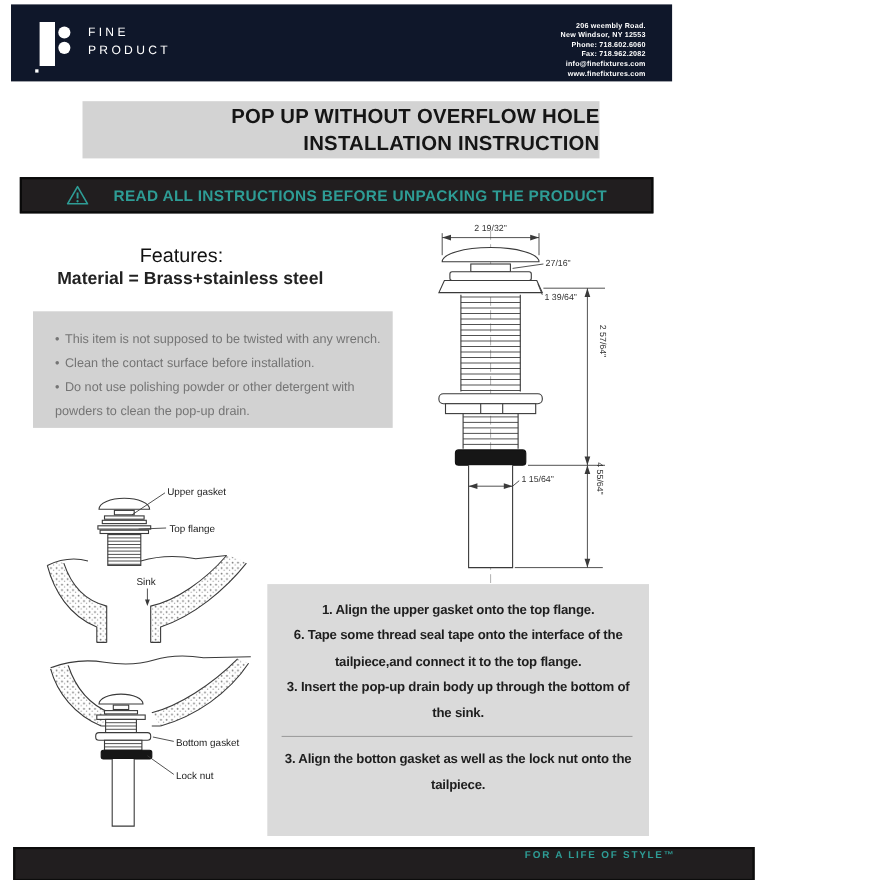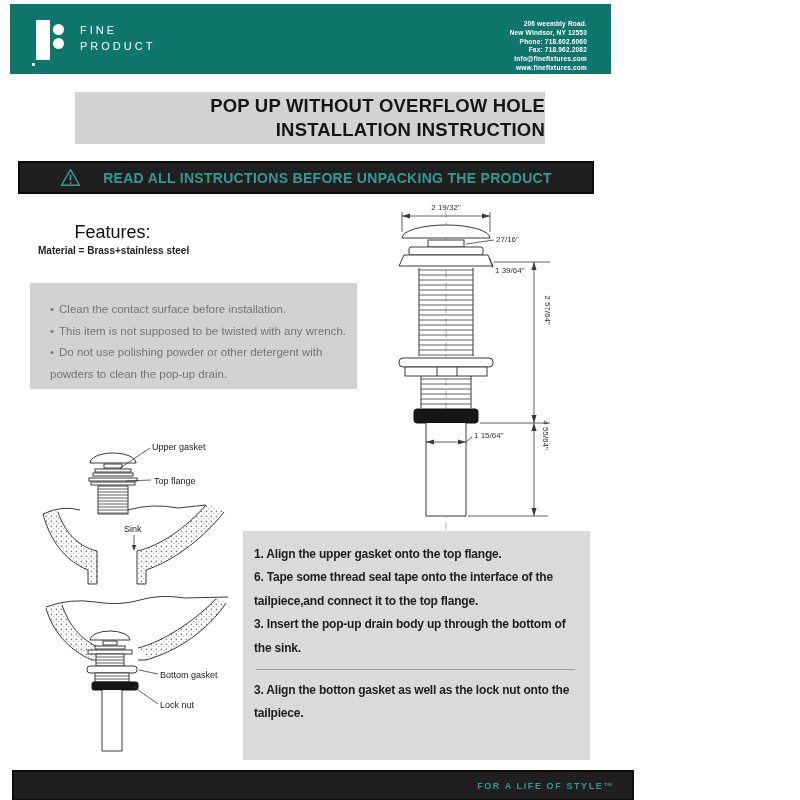--- a/index.html
+++ b/index.html
@@ -1,20 +1,20 @@
 <!DOCTYPE html>
 <html><head>
 <meta charset="utf-8">
 <style>
   html,body{margin:0;padding:0;background:#fff;}
   .canvas{position:relative;width:800px;height:800px;background:#ffffff;overflow:hidden;
           font-family:"Liberation Sans",sans-serif;color:#1b1b1b;}
 
   
-  .topbar{position:absolute;left:10px;top:4px;width:601px;height:70px;background:#0f766e;
+  .topbar{position:absolute;left:10px;top:4px;width:601px;height:70px;background:#0f172a;
           display:flex;align-items:flex-start;padding:14px 24px 0 26px;box-sizing:border-box;}
   .logo{display:flex;}
   .logo-mark{position:relative;width:32px;height:50px;margin-top:2px;}
   .lm-bar{position:absolute;left:0;top:0;width:14px;height:40px;background:#fff;}
   .lm-dot1{position:absolute;left:17px;top:4px;width:11px;height:11px;border-radius:50%;background:#fff;}
   .lm-dot2{position:absolute;left:17px;top:18px;width:11px;height:11px;border-radius:50%;background:#fff;}
   .lm-dot3{position:absolute;left:-4px;top:43px;width:3px;height:3px;background:#fff;}
   .logo-text{margin-left:12px;margin-top:5px;color:#fff;font-size:11px;letter-spacing:3px;
              line-height:1.45;font-weight:400;}
   .address{margin-left:auto;margin-top:2px;text-align:right;color:#fff;font-size:6.5px;
@@ -27,46 +27,46 @@
 
   
   .warning-bar{position:absolute;left:18px;top:161px;width:572px;height:29px;background:#211e1f;
                border:2px solid #0a0a0a;box-sizing:content-box;display:flex;align-items:center;
                justify-content:center;gap:22px;}
   .warning-bar span{color:#2e9c95;font-weight:700;font-size:14px;letter-spacing:.3px;}
 
   
   .features{position:absolute;left:36px;top:222px;text-align:center;}
   .features h2{margin:0;font-size:18px;font-weight:400;color:#111;}
-  .features p{margin:2px 0 0 2px;font-size:10px;font-weight:700;color:#222;}
+  .features p{margin:2px 0 0 16px;font-size:16px;font-weight:700;color:#222;}
 
   
   .notes-box{position:absolute;left:30px;top:283px;width:327px;height:106px;background:#d2d2d2;
              box-sizing:border-box;padding:16px 10px 8px 20px;}
   .notes-box p{margin:0;font-size:11.5px;color:#747474;line-height:1.88;}
   .blt{margin-right:5px;}
 
   
   .tech{position:absolute;left:385px;top:200px;width:195px;height:350px;}
   .diag1{position:absolute;left:35px;top:420px;width:215px;height:180px;}
   .diag2{position:absolute;left:35px;top:593px;width:215px;height:177px;}
   .dwg-label{font-family:"Liberation Sans",sans-serif;font-size:8px;fill:#333;}
   .pt-label{font-family:"Liberation Sans",sans-serif;font-size:9px;fill:#222;}
 
   
   .instructions{position:absolute;left:243px;top:531px;width:347px;height:229px;background:#dadada;
-                box-sizing:border-box;padding:12px 11px 8px 11px;}
+                box-sizing:border-box;padding:12px 11px 8px 11px;text-align:center;}
   .instructions p{margin:0;font-size:12px;font-weight:700;color:#1e1e1e;line-height:1.95;
                   letter-spacing:-0.2px;}
   .divider{border-top:1px solid #9e9e9e;margin:9px 4px 9px 2px;}
 
   
   .footerbar{position:absolute;left:12px;top:770px;width:600px;height:27px;background:#211e1f;
-             border:2px solid #0c0c0c;box-sizing:content-box;display:flex;align-items:center;
-             justify-content:flex-end;padding-right:18px;}
+             border:2px solid #0c0c0c;box-sizing:content-box;display:flex;align-items:flex-start;
+             justify-content:flex-end;padding-right:70px;}
   .footerbar span{color:#2e9c95;font-size:9px;font-weight:700;letter-spacing:1.6px;}
 </style>
 </head>
 <body>
 
 <div class="canvas">
 
   <header class="topbar">
     <div class="logo">
       <div class="logo-mark">
@@ -103,22 +103,22 @@
     </svg>
     <span>READ ALL INSTRUCTIONS BEFORE UNPACKING THE PRODUCT</span>
   </div>
 
   <div class="features">
     <h2>Features:</h2>
     <p>Material = Brass+stainless steel</p>
   </div>
 
   <div class="notes-box">
+    <p><span class="blt">•</span><span>This item is not supposed to be twisted with any wrench.</span></p>
     <p><span class="blt">•</span><span>Clean the contact surface before installation.</span></p>
-    <p><span class="blt">•</span><span>This item is not supposed to be twisted with any wrench.</span></p>
     <p><span class="blt">•</span><span>Do not use polishing powder or other detergent with powders to clean the pop-up drain.</span></p>
   </div>
 
   <svg class="tech" viewBox="385 200 195 350">
     <g stroke="#3a3a3a" stroke-width="1" fill="none">
 
       <line x1="446" y1="210" x2="446" y2="530" stroke="#9a9a9a" stroke-width="0.7" stroke-dasharray="8 4"></line>
 
       <path d="M402 238 A44 13 0 0 1 490 238 Z" fill="#fff"></path>
       <rect x="428" y="240" width="36" height="7" fill="#fff"></rect>

